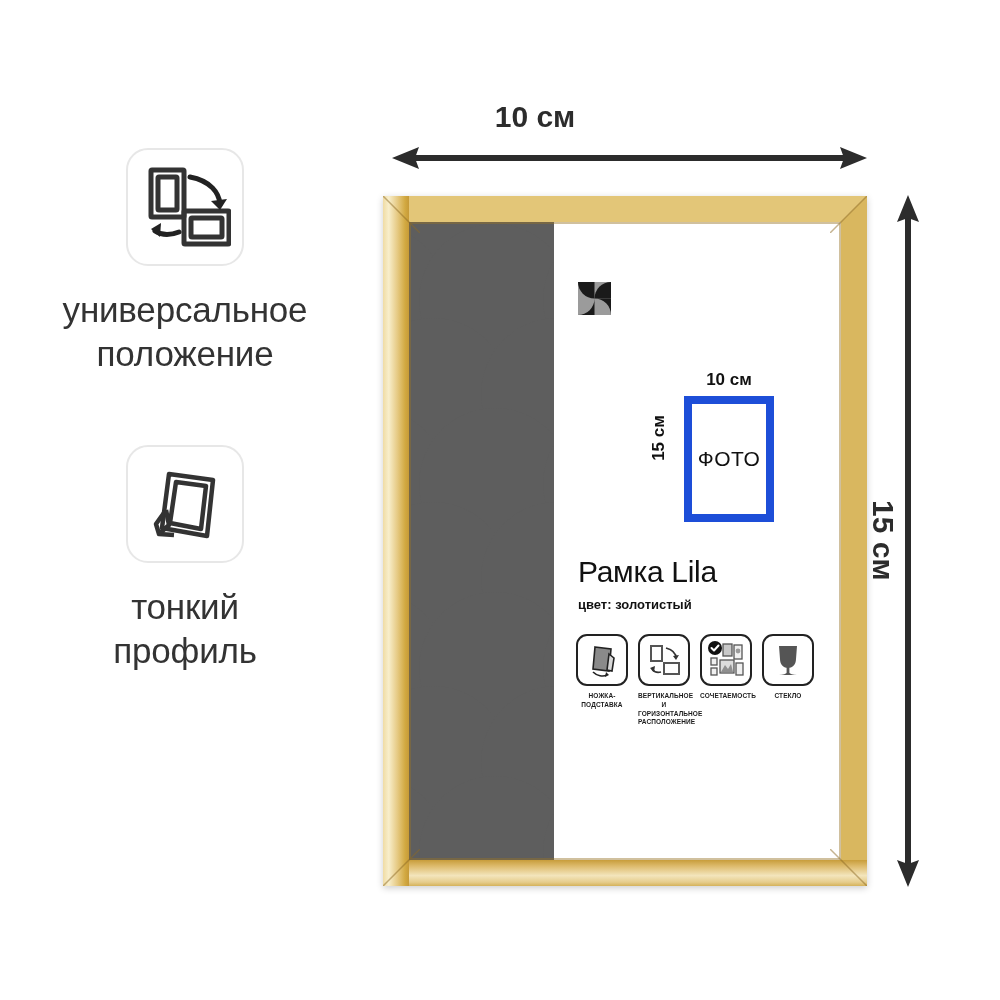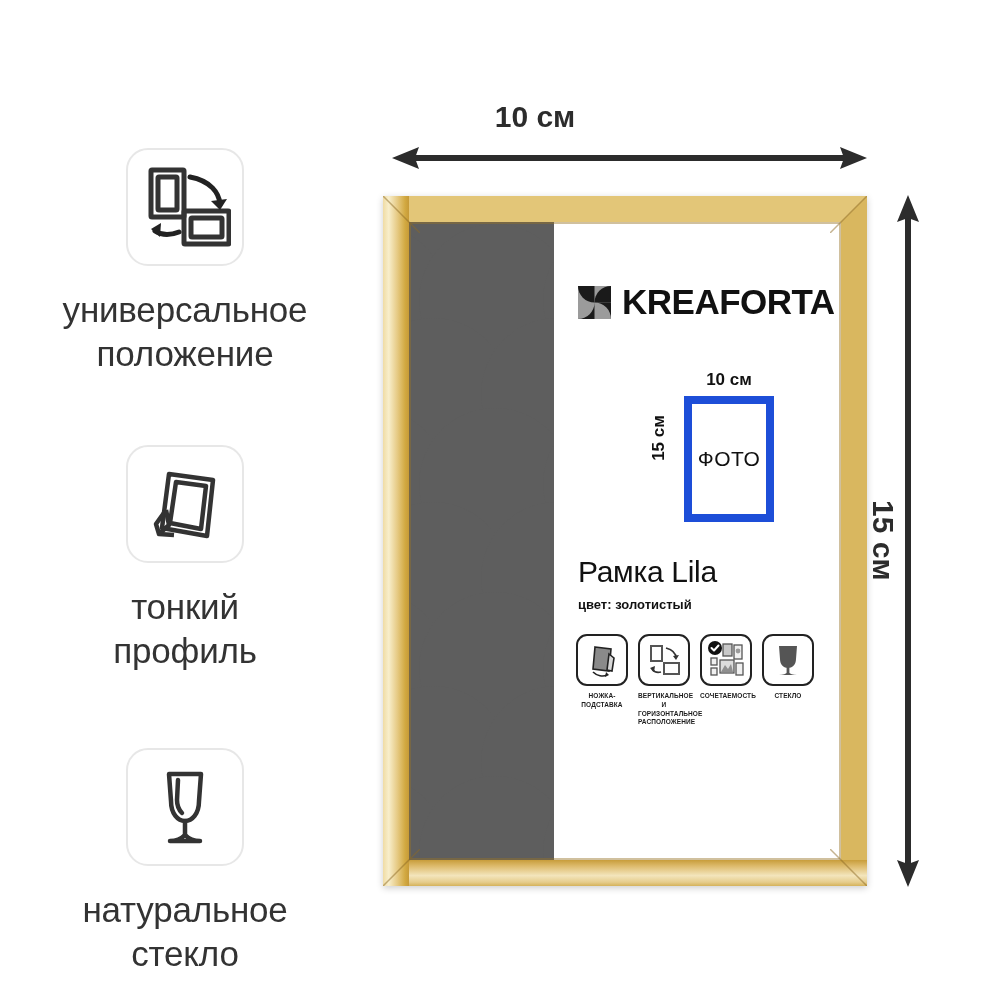--- a/index.html
+++ b/index.html
@@ -330,34 +330,20 @@
         <path d="M51 16 C72 20 80 32 81 43" fill="none" stroke="#222" stroke-width="5" stroke-linecap="round"></path>
         <path d="M72 40 L81 49 L88 38 Z" fill="#222"></path>
         <path d="M40 71 C30 75 22 74 16 70" fill="none" stroke="#222" stroke-width="5" stroke-linecap="round"></path>
         <path d="M22 62 L12 68 L21 76 Z" fill="#222"></path>
       </svg>
     </div>
     <div class="feature-caption">универсальное
 положение</div>
   </div>
 
-  <div class="feature" id="feature-2">
-    <div class="feature-icon-box">
-      <svg width="92" height="92" viewBox="0 0 92 92" aria-hidden="true">
-        <g fill="none" stroke="#333" stroke-width="4.5" stroke-linejoin="round" stroke-linecap="round">
-          <path d="M30 13 L62 13 L60 40 C60 53 53 60 46 60 C39 60 32 53 32 40 Z"></path>
-          <path d="M39 19 L38 39 C38 45 40 49 43 52"></path>
-          <path d="M46 60 L46 75"></path>
-          <path d="M31 80 C36 80 42 78 46 74 C50 78 56 80 61 80 Z"></path>
-        </g>
-      </svg>
-    </div>
-    <div class="feature-caption">натуральное
-стекло</div>
-  </div>
 
   <div class="dim-label" id="dim-top-label">10 см</div>
   <svg class="arrow-h" viewBox="0 0 475 26">
     <line x1="22" y1="13" x2="453" y2="13" stroke="#2c2c2c" stroke-width="6"></line>
     <path d="M0 13 L27 2 L23 13 L27 24 Z" fill="#2c2c2c"></path>
     <path d="M475 13 L448 2 L452 13 L448 24 Z" fill="#2c2c2c"></path>
   </svg>
 
   <div class="dim-label" id="dim-right-label">15 см</div>
   <svg class="arrow-v" viewBox="0 0 26 692">
@@ -422,21 +408,20 @@
       <div id="label-panel">
 
         <div id="brand">
           <svg width="33" height="33" viewBox="0 0 33 33" aria-hidden="true">
             <rect x="0" y="0" width="33" height="33" fill="#9b9b9b"></rect>
             <path d="M0 0 H16.5 V16.5 A16.5 16.5 0 0 1 0 0 Z" fill="#1a1a1a"></path>
             <path d="M33 0 V16.5 H16.5 A16.5 16.5 0 0 1 33 0 Z" fill="#1a1a1a"></path>
             <path d="M16.5 16.5 H33 V33 A16.5 16.5 0 0 0 16.5 16.5 Z" fill="#1a1a1a"></path>
             <path d="M0 33 H16.5 V16.5 A16.5 16.5 0 0 1 0 33 Z" fill="#1a1a1a"></path>
           </svg>
-          <div id="brand-wordmark">KREAFORTA</div>
         </div>
 
         <div id="size-diagram">
           <div id="size-width-label">10 см</div>
           <div id="size-height-label">15 см</div>
           <div id="size-box">
             <span id="size-box-label">ФОТО</span>
           </div>
         </div>
 

